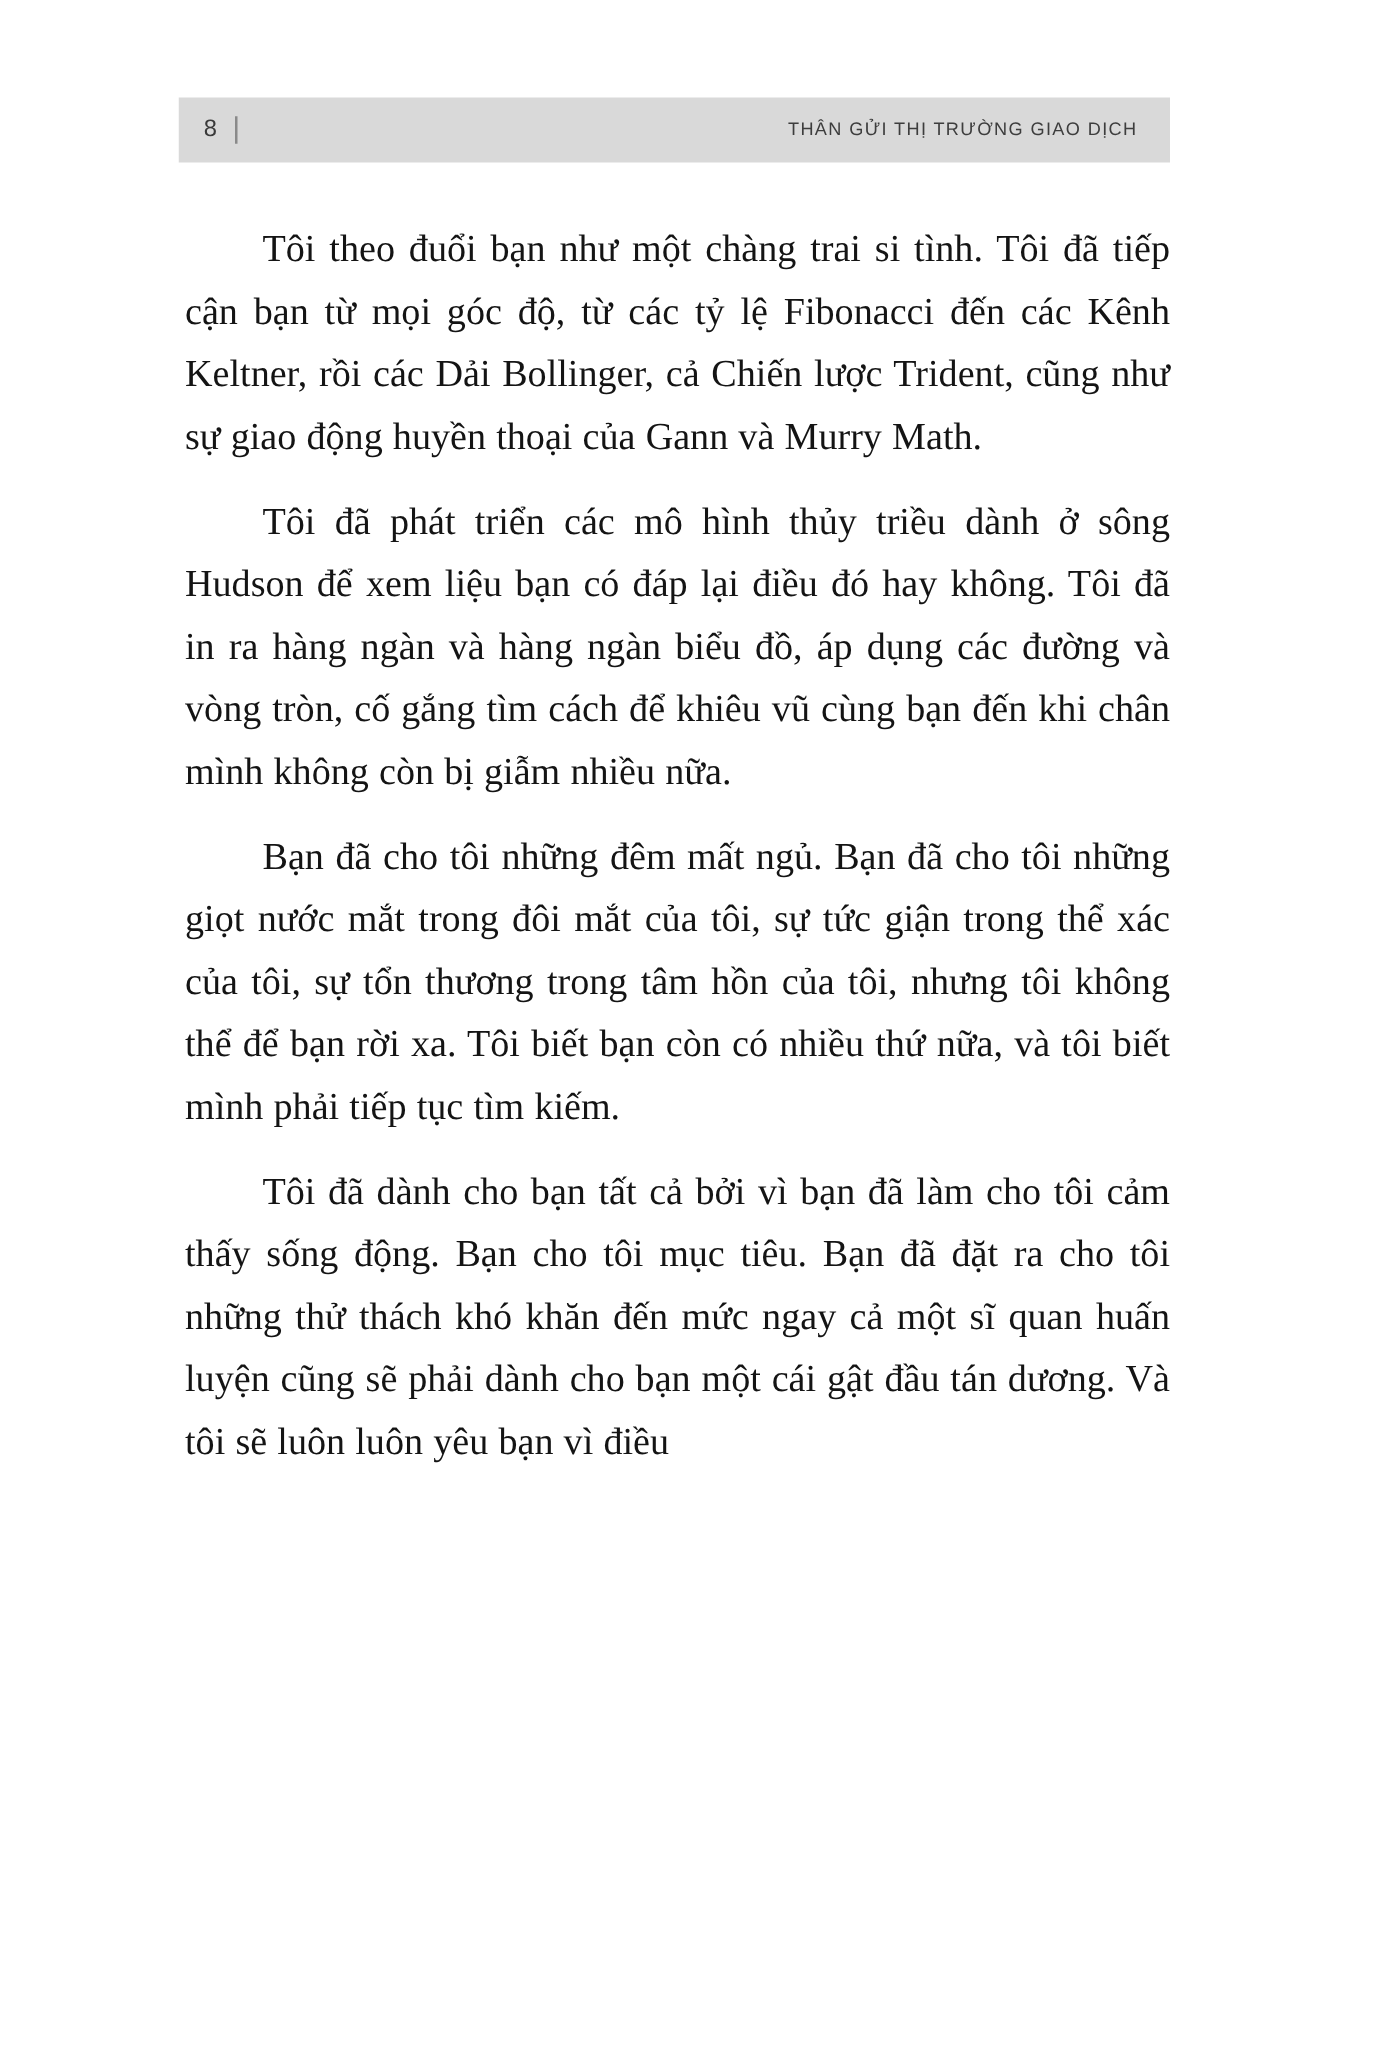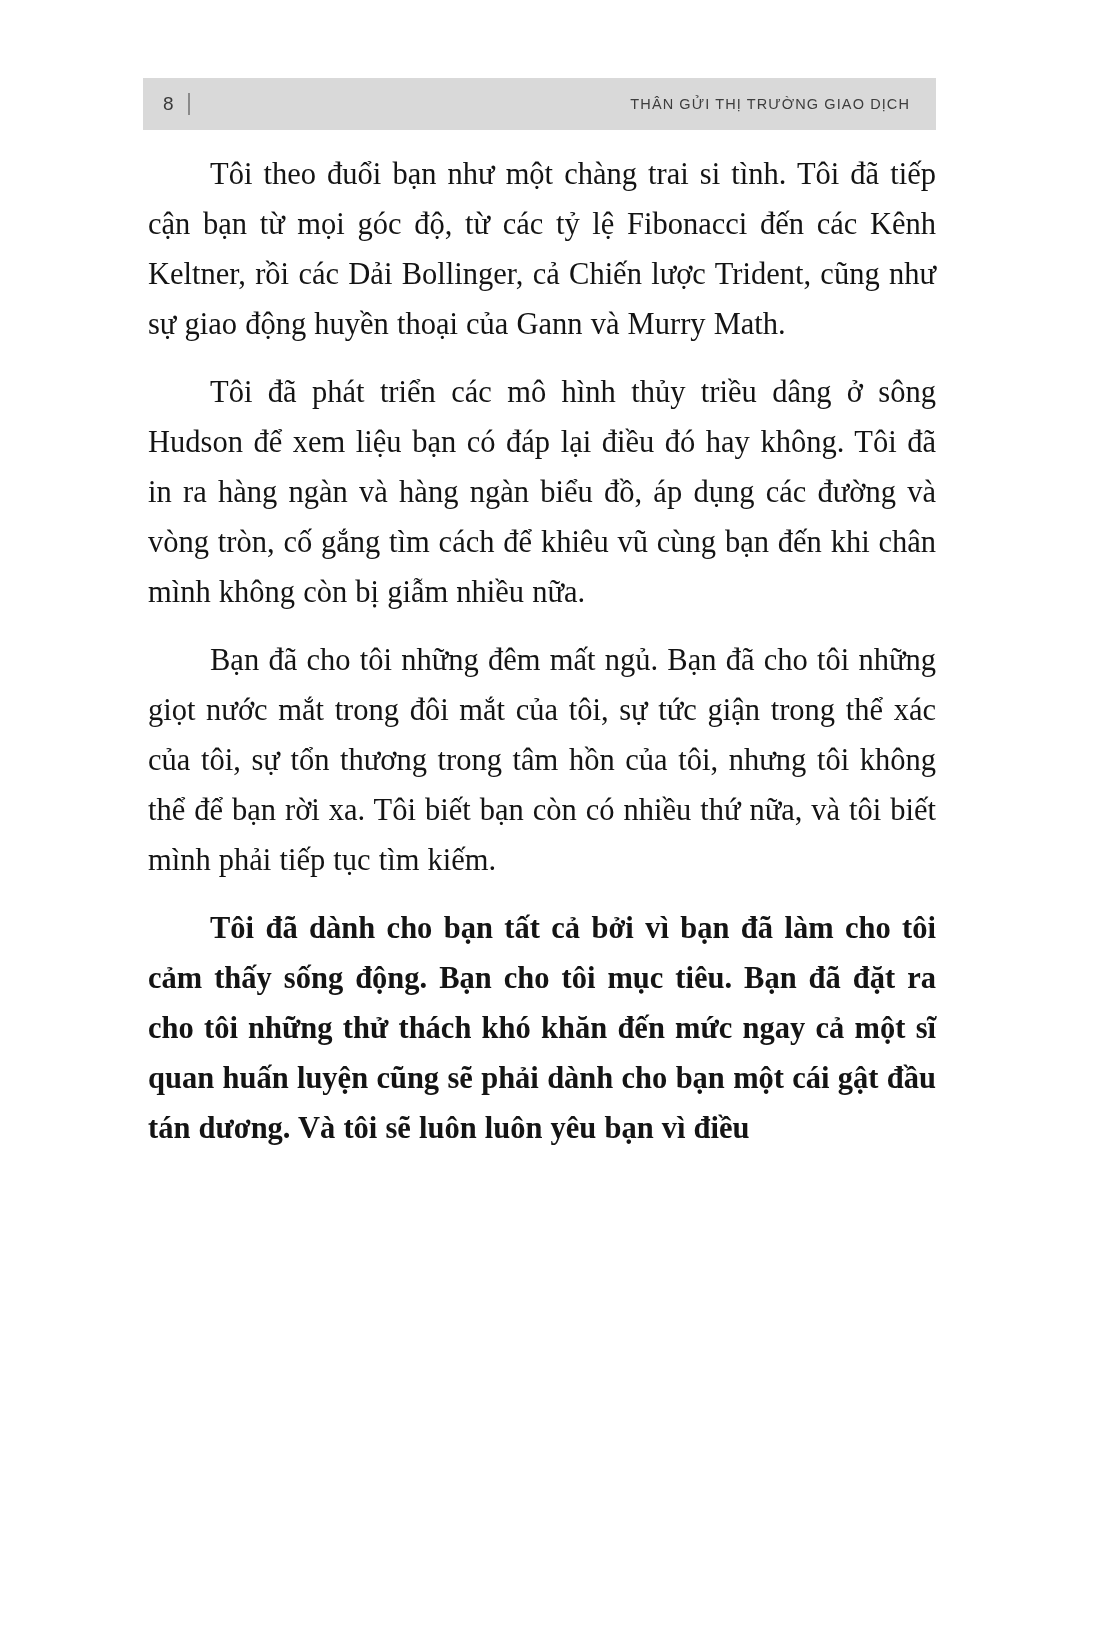--- a/index.html
+++ b/index.html
@@ -57,48 +57,47 @@
     color: #3d3d3d;
     margin-left: auto;
     margin-right: 26px;
     white-space: nowrap;
   }
 
   
   .content {
     position: absolute;
     left: 148px;
-    top: 149px;
+    top: 174px;
     width: 788px;
   }
   .para {
     margin: 0 0 18px 0;
     font-size: 30.5px;
     line-height: 50px;
     text-align: justify;
     text-indent: 62px;
     color: #141414;
     word-spacing: 0.5px;
   }
   .para:last-child {
     margin-bottom: 0;
-    font-weight: bold;
   }
 </style>
 </head>
 <body>
 
 <div class="page">
 
   <div class="header-band">
     <span class="header-page-number">8</span>
     <span class="header-rule"></span>
     <span class="header-title">THÂN GỬI THỊ TRƯỜNG GIAO DỊCH</span>
   </div>
 
   <div class="content">
     <p class="para">Tôi theo đuổi bạn như một chàng trai si tình. Tôi đã tiếp cận bạn từ mọi góc độ, từ các tỷ lệ Fibonacci đến các Kênh Keltner, rồi các Dải Bollinger, cả Chiến lược Trident, cũng như sự giao động huyền thoại của Gann và Murry Math.</p>
-    <p class="para">Tôi đã phát triển các mô hình thủy triều dâng ở sông Hudson để xem liệu bạn có đáp lại điều đó hay không. Tôi đã in ra hàng ngàn và hàng ngàn biểu đồ, áp dụng các đường và vòng tròn, cố gắng tìm cách để khiêu vũ cùng bạn đến khi chân mình không còn bị giẫm nhiều nữa.</p>
+    <p class="para">Tôi đã phát triển các mô hình thủy triều dành ở sông Hudson để xem liệu bạn có đáp lại điều đó hay không. Tôi đã in ra hàng ngàn và hàng ngàn biểu đồ, áp dụng các đường và vòng tròn, cố gắng tìm cách để khiêu vũ cùng bạn đến khi chân mình không còn bị giẫm nhiều nữa.</p>
     <p class="para">Bạn đã cho tôi những đêm mất ngủ. Bạn đã cho tôi những giọt nước mắt trong đôi mắt của tôi, sự tức giận trong thể xác của tôi, sự tổn thương trong tâm hồn của tôi, nhưng tôi không thể để bạn rời xa. Tôi biết bạn còn có nhiều thứ nữa, và tôi biết mình phải tiếp tục tìm kiếm.</p>
     <p class="para">Tôi đã dành cho bạn tất cả bởi vì bạn đã làm cho tôi cảm thấy sống động. Bạn cho tôi mục tiêu. Bạn đã đặt ra cho tôi những thử thách khó khăn đến mức ngay cả một sĩ quan huấn luyện cũng sẽ phải dành cho bạn một cái gật đầu tán dương. Và tôi sẽ luôn luôn yêu bạn vì điều</p>
   </div>
 
 </div>
 
 </body></html>

